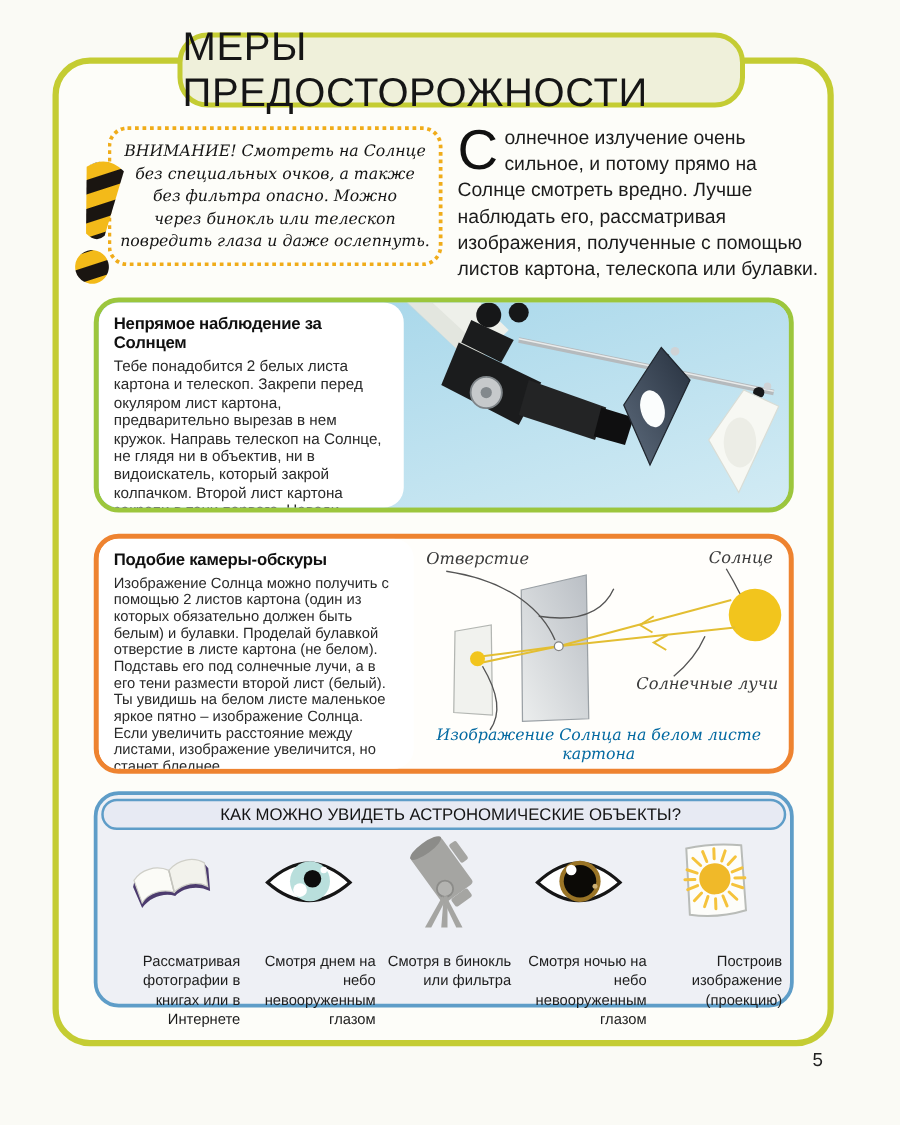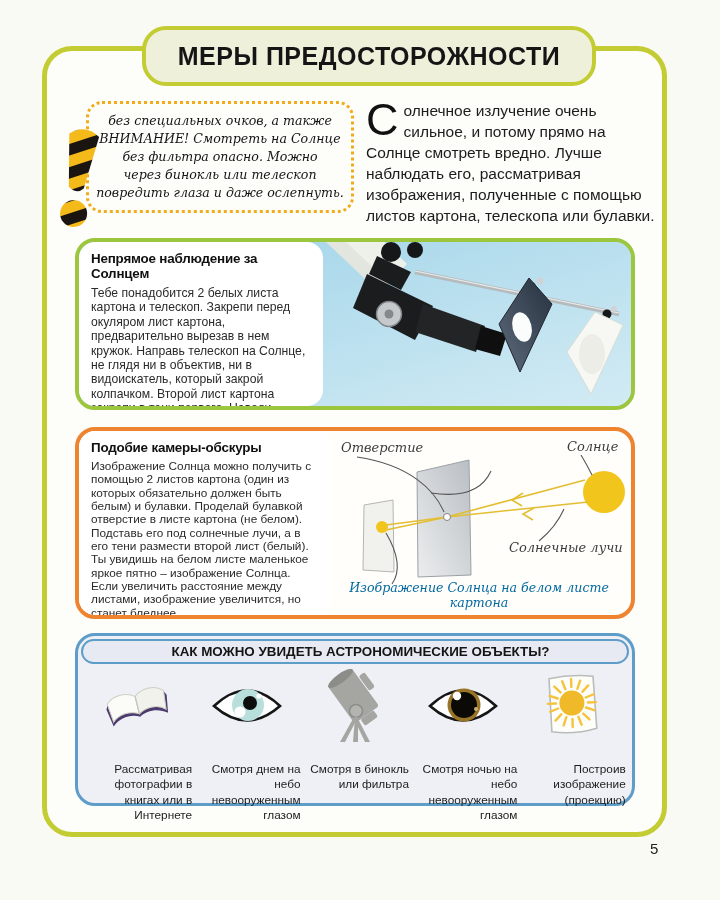--- a/index.html
+++ b/index.html
@@ -12,21 +12,21 @@
   
   .page-frame{
     position:absolute;left:42px;top:46px;width:615px;height:781px;
     border:5px solid #c4cc33;border-radius:30px;background:#fdfdf9;
   }
   .title-box{
     position:absolute;left:142px;top:26px;width:446px;height:52px;
     background:#eff0da;border:4px solid #c4cc33;border-radius:24px;
     display:flex;align-items:center;justify-content:center;z-index:5;
   }
-  .title-box .t{font-size:25px;font-weight:bold;letter-spacing:.5px;color:#151515;}
+  .title-box .t{font-size:32px;font-weight:normal;letter-spacing:.5px;color:#151515;}
   
   .warning-box{
     position:absolute;left:86px;top:101px;width:262px;height:106px;
     border:3px dotted #f0ac1a;border-radius:16px;background:#fdfdf9;z-index:2;
     display:flex;flex-direction:column;align-items:center;justify-content:center;
   }
   .warning-box .wl{
     font-family:"DejaVu Serif", serif;font-style:italic;
     font-size:12.6px;line-height:1.42;color:#141414;white-space:nowrap;
   }
@@ -63,21 +63,21 @@
   .dcaption{
     position:absolute;left:0;right:4px;bottom:5px;text-align:center;
     font-family:"DejaVu Serif", serif;font-style:italic;font-size:12.6px;color:#0369a1;
   }
   
   .hts-header{
     position:absolute;left:3px;right:3px;top:3px;height:25px;
     background:#e7eaf3;border:2px solid #5e9dc8;border-radius:14px;
     display:flex;align-items:center;justify-content:center;box-sizing:border-box;
   }
-  .hts-header .h{font-size:13.4px;font-weight:bold;color:#141414;padding-left:11px;}
+  .hts-header .h{font-size:13.4px;font-weight:normal;color:#141414;padding-left:11px;}
   .hts-items{
     position:absolute;left:6px;right:6px;top:34px;bottom:6px;
     display:flex;justify-content:space-around;align-items:flex-start;
   }
   .hts-item{display:flex;flex-direction:column;align-items:center;width:108px;}
   .hts-icon{height:72px;display:flex;align-items:center;justify-content:center;}
   .hts-label{
     margin-top:20px;text-align:right;font-size:11.8px;line-height:1.3;color:#1d1d1d;
   }
   .page-num{position:absolute;left:650px;top:840px;font-size:15px;color:#222;}
@@ -85,22 +85,22 @@
 </head>
 <body>
 
 <div class="page-frame"></div>
 
 <div class="title-box">
   <span class="t">МЕРЫ ПРЕДОСТОРОЖНОСТИ</span>
 </div>
 
 <div class="warning-box">
+  <span class="wl">ВНИМАНИЕ! Смотреть на Солнце</span>
   <span class="wl">без специальных очков, а также</span>
-  <span class="wl">ВНИМАНИЕ! Смотреть на Солнце</span>
   <span class="wl">без фильтра опасно. Можно</span>
   <span class="wl">через бинокль или телескоп</span>
   <span class="wl">повредить глаза и даже ослепнуть.</span>
 </div>
 <svg class="excl-icon" viewBox="0 0 50 116">
   <defs>
     <pattern id="stripeP" width="22" height="22" patternUnits="userSpaceOnUse" patternTransform="rotate(-25)">
       <rect width="22" height="22" fill="#f3ba19"></rect>
       <rect width="22" height="11" fill="#1a1511"></rect>
     </pattern>

